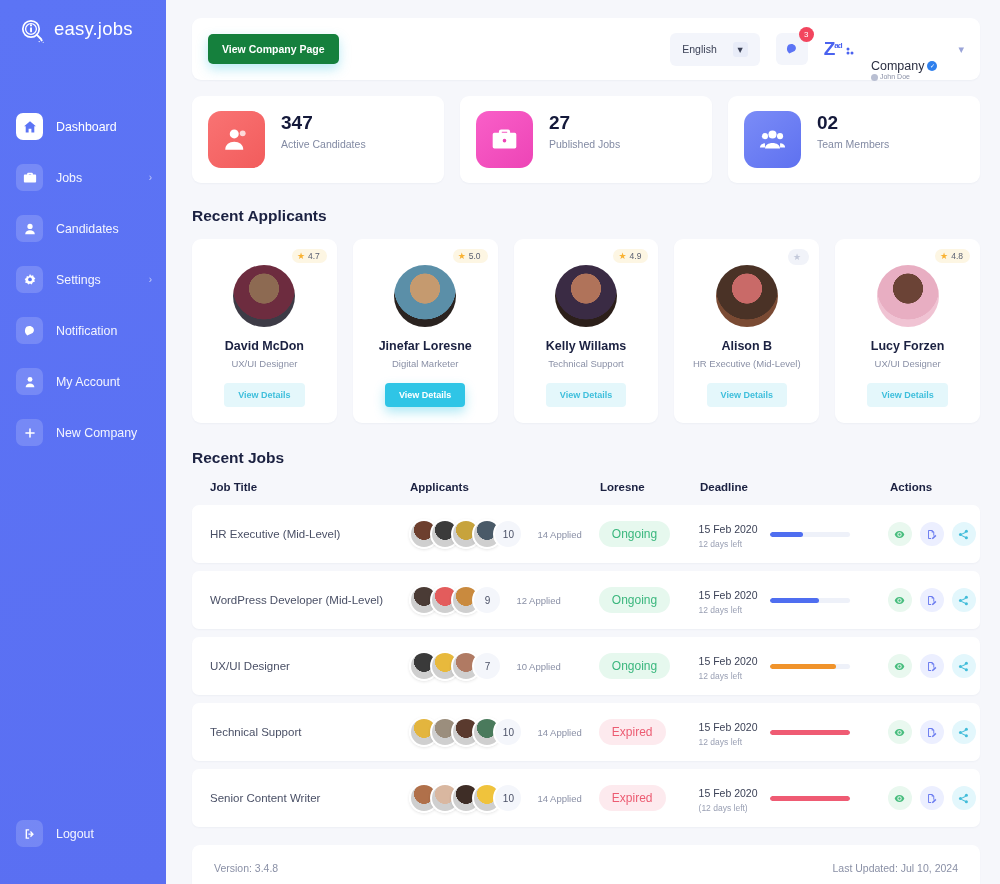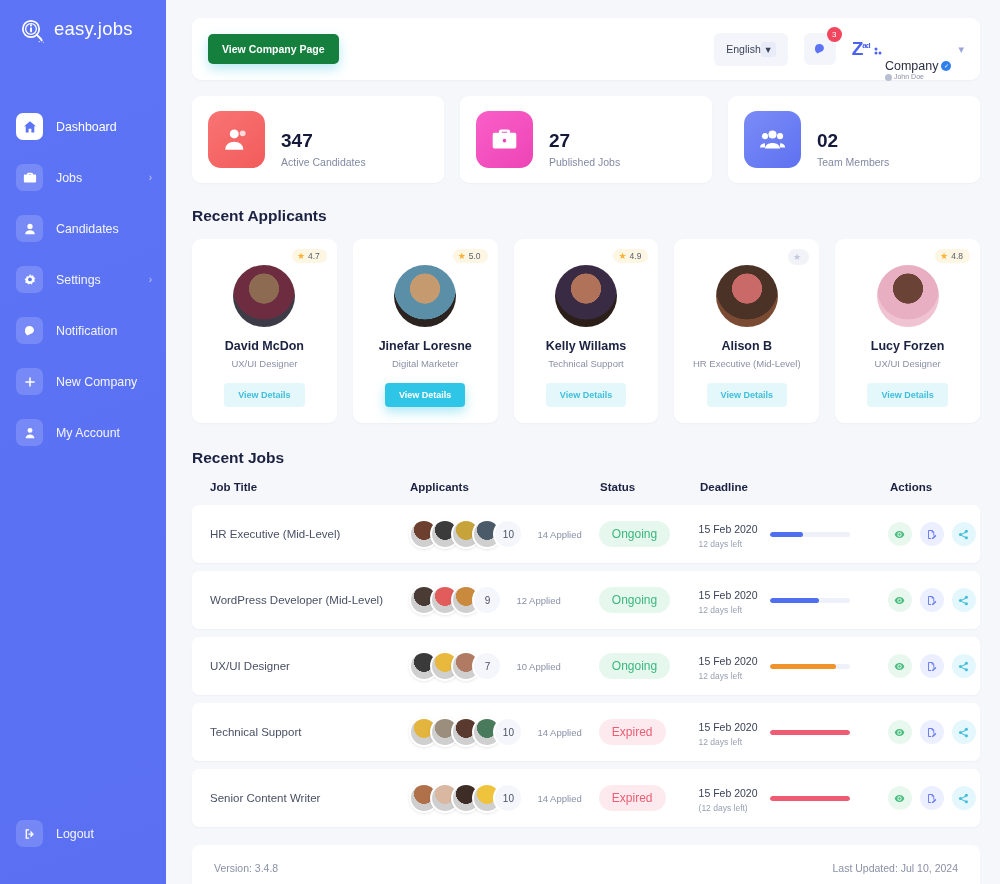--- a/index.html
+++ b/index.html
@@ -56,51 +56,51 @@
   }
   .btn-company {
     background: #15803d; color: #fff; border: none;
     font-size: 10.5px; font-weight: bold;
     padding: 9px 14px; border-radius: 5px; cursor: pointer;
     box-shadow: 0 5px 12px rgba(55,195,227,.35);
   }
   .topbar-right { margin-left: auto; display: flex; align-items: center; gap: 16px; }
   .lang-select {
     background: #f3f5fb; border-radius: 6px; padding: 9px 12px;
-    display: flex; align-items: center; cursor: pointer;
+    display: flex; align-items: center; gap: 16px; cursor: pointer;
   }
   .lang-select span { font-size: 10.5px; color: #3c4257; }
   .chev-box { width: 15px; height: 15px; background:#e8ecf8; border-radius:3px;
     display:flex;align-items:center;justify-content:center;color:#8b93ad;font-size:8px; }
   .bell-wrap { position: relative; width: 32px; height: 32px;
     background: #f3f5fb; border-radius: 6px; display:flex;align-items:center;justify-content:center; cursor:pointer;}
   .bell-wrap svg { width: 14px; height: 14px; fill: #5c74f5; }
   .bell-badge {
     position: absolute; top: -6px; right: -6px;
     background: #f2455e; color: #fff; font-size: 8px;
     width: 15px; height: 15px; border-radius: 50%;
     display: flex; align-items: center; justify-content: center;
   }
-  .profile { display: flex; align-items: center; gap: 3px; cursor: pointer; }
+  .profile { display: flex; align-items: center; gap: 17px; cursor: pointer; }
   .profile-logo { font-size: 19px; font-weight: bold; color: #4a62ef; letter-spacing: -1px; position: relative; }
   .profile-logo sup { font-size: 8px; vertical-align: super; }
   .profile-dots { display:inline-block; }
   .profile-meta { line-height: 1.15; margin-top: 42px; }
   .profile-name { font-size: 12.5px; color: #2b2f42; display: flex; align-items: center; gap: 3px; }
   .verified { width: 10px; height: 10px; border-radius: 50%; background: #2f80ed;
      display:inline-flex;align-items:center;justify-content:center;color:#fff;font-size:6px; }
   .profile-sub { font-size: 7px; color: #8a90a6; display:flex; align-items:center; gap:2px; }
   .mini-av { width: 7px; height: 7px; border-radius: 50%; background: #b9bfd2; display:inline-block; }
   .prof-chev { color: #9aa4d8; font-size: 11px; margin-left: 4px; }
 
   
   .stats { display: flex; gap: 16px; margin-bottom: 24px; }
   .stat {
     flex: 1; background: #fff; border-radius: 9px;
-    padding: 15px 16px; display: flex; align-items: flex-end; gap: 16px;
+    padding: 15px 16px; display: flex; align-items: flex-start; gap: 16px;
     box-shadow: 0 1px 2px rgba(30,40,90,.04);
   }
   .stat-ico { width: 57px; height: 57px; border-radius: 13px;
     display: flex; align-items: center; justify-content: center; flex:0 0 57px; }
   .stat-ico svg { width: 27px; height: 27px; fill: #fff; }
   .stat-num { font-size: 19px; font-weight: bold; color: #14193a; line-height:1.25; }
   .stat-lbl { font-size: 10.5px; color: #828aa3; margin-top: 3px; }
 
   
   h2 { font-size: 15.5px; color: #1b2141; margin-bottom: 14px; }
@@ -263,35 +263,35 @@
           <svg viewBox="0 0 16 16">
               <path d="M4 3.2c2.4-1.6 5.6-1.4 7.4.8 1.7 2.1 1.3 4.6-.4 6.4L4.8 13 3 10.8c-1.3-1.6-1-5.6 1-7.6z"></path>
             </svg>
         </span>
         <span class="nav-label">Notification</span>
         <span class="nav-chev"></span>
       </div>
       <div class="nav-item">
         <span class="nav-ico">
           <svg viewBox="0 0 16 16">
+              <circle cx="8" cy="5" r="2.8"></circle>
+              <path d="M3 14c0-2.8 2.3-4.3 5-4.3s5 1.5 5 4.3z"></path>
+            </svg>
+        </span>
+        <span class="nav-label">My Account</span>
+        <span class="nav-chev"></span>
+      </div>
+      <div class="nav-item">
+        <span class="nav-ico">
+          <svg viewBox="0 0 16 16">
               <rect x="7.1" y="2.5" width="1.8" height="11" rx=".9"></rect>
               <rect x="2.5" y="7.1" width="11" height="1.8" rx=".9"></rect>
             </svg>
         </span>
         <span class="nav-label">New Company</span>
-        <span class="nav-chev"></span>
-      </div>
-      <div class="nav-item">
-        <span class="nav-ico">
-          <svg viewBox="0 0 16 16">
-              <circle cx="8" cy="5" r="2.8"></circle>
-              <path d="M3 14c0-2.8 2.3-4.3 5-4.3s5 1.5 5 4.3z"></path>
-            </svg>
-        </span>
-        <span class="nav-label">My Account</span>
         <span class="nav-chev"></span>
       </div>
     </nav>
 
     <div class="nav-item logout">
       <span class="nav-ico">
         <svg viewBox="0 0 16 16">
             <path d="M3 2.5h4v1.6H4.6v7.8H7v1.6H3z"></path>
             <path d="M9 4.6 8 5.8l1.6 1.5H6.2v1.6h3.4L8 10.4l1 1.2 3.4-3.4z"></path>
           </svg>
@@ -436,21 +436,21 @@
         <div class="app-name">Lucy Forzen</div>
         <div class="app-role">UX/UI Designer</div>
         <button class="btn-details">View Details</button>
       </div>
     </div>
 
     <h2>Recent Jobs</h2>
     <div class="jobs-head">
       <div class="c1">Job Title</div>
       <div class="c2">Applicants</div>
-      <div class="c3">Status</div>
+      <div class="c3">Loresne</div>
       <div class="c4">Deadline</div>
       <div class="c5">Actions</div>
     </div>
     <div id="jobs-body">
         <div class="job-row">
           <div class="c1 job-title">HR Executive (Mid-Level)</div>
           <div class="c2 applicants-cell">
             <span class="av-stack">
               <span class="av" style="background:radial-gradient(circle at 50% 34%,#6d3f2e 0 46%, #cfcfcf 47% 100%)"></span>
               <span class="av" style="background:radial-gradient(circle at 50% 34%,#3b3b3b 0 46%, #cfcfcf 47% 100%)"></span>

